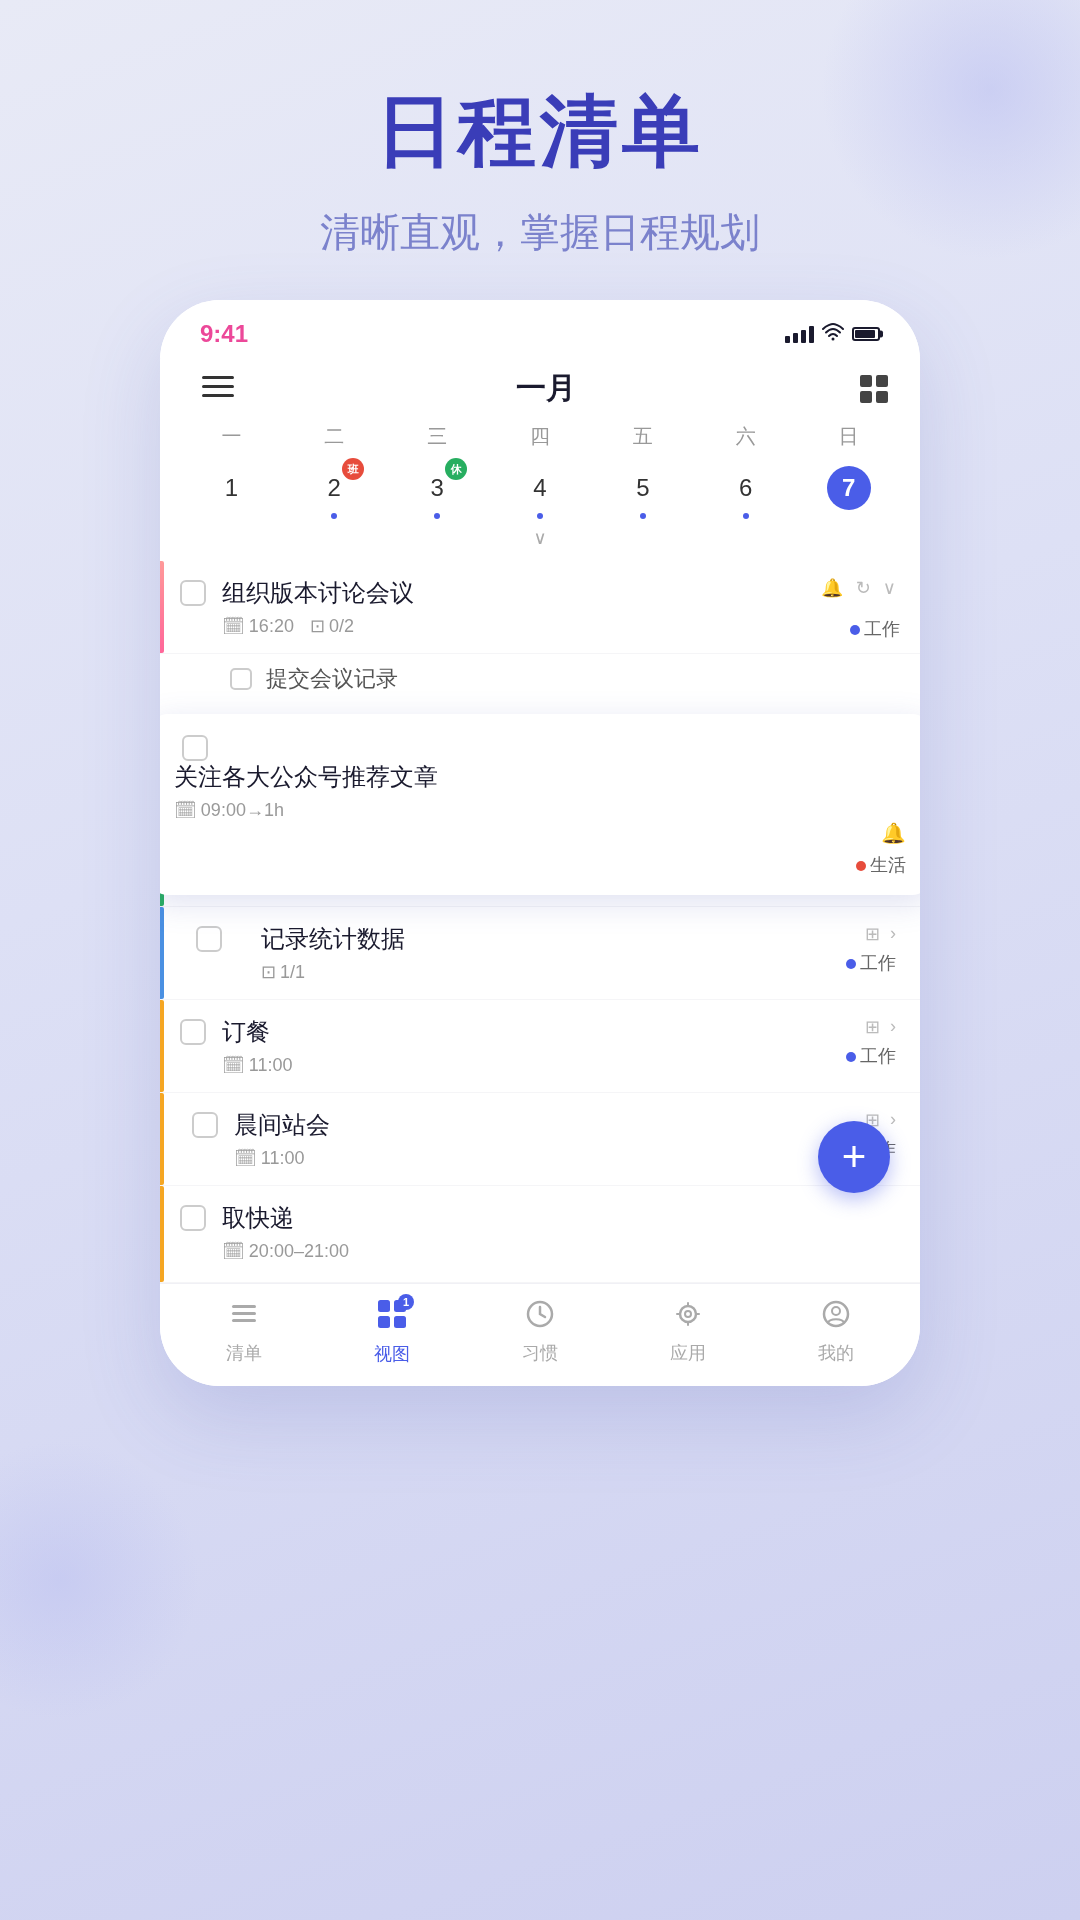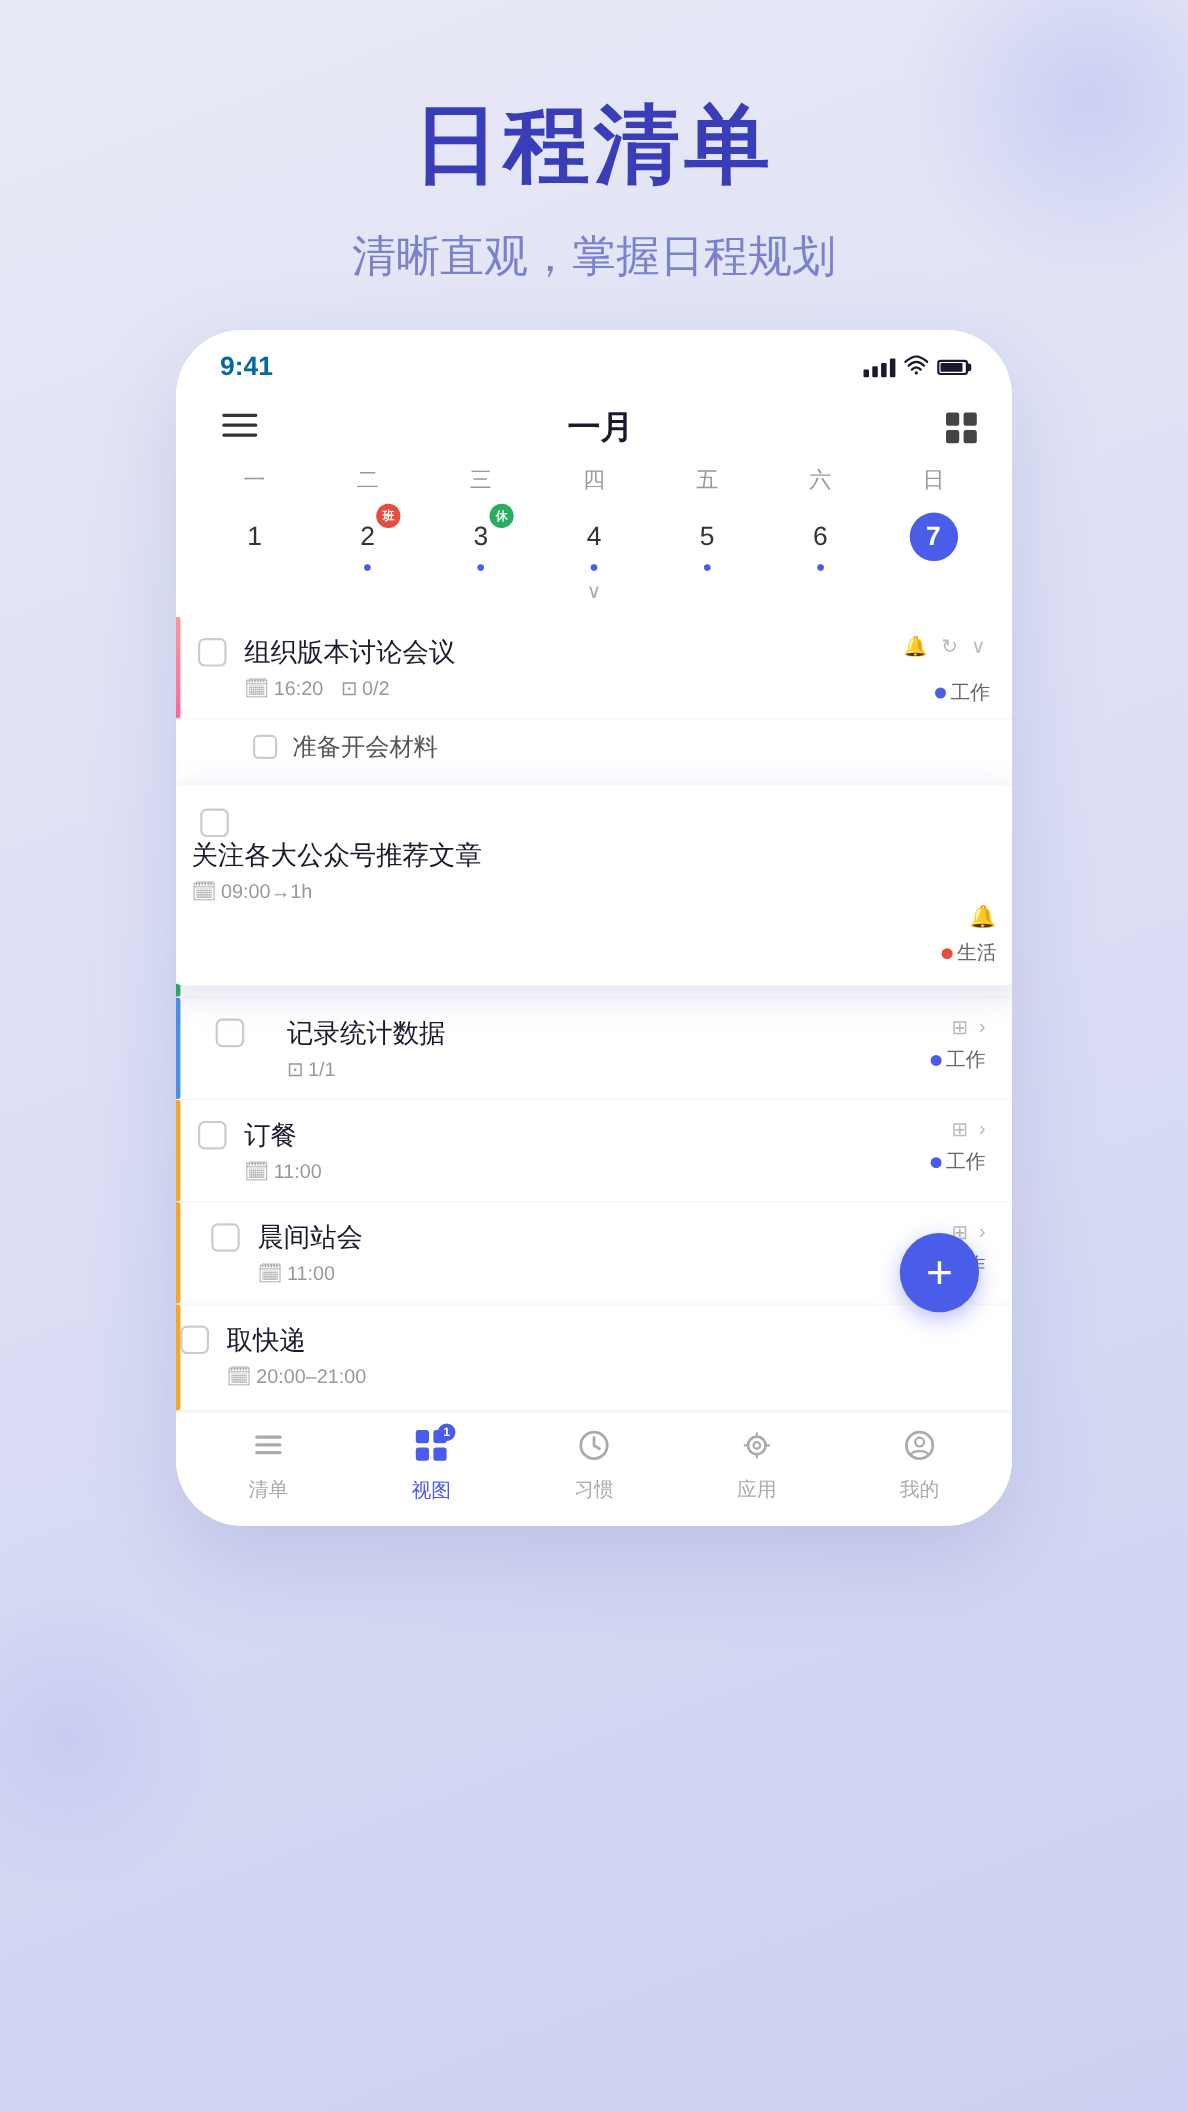--- a/index.html
+++ b/index.html
@@ -68,21 +68,21 @@
     .status-bar {
       display: flex;
       justify-content: space-between;
       align-items: center;
       padding: 20px 40px 10px;
       background: white;
     }
     .status-time {
       font-size: 24px;
       font-weight: 600;
-      color: #0369a1;
+      color: #ec4899;
     }
     .status-icons {
       display: flex;
       align-items: center;
       gap: 8px;
     }
     .signal-bars {
       display: flex;
       align-items: flex-end;
       gap: 3px;
@@ -521,21 +521,21 @@
           <span style="font-size:18px;color:#bbb;">∨</span>
         </div>
         <div style="position:absolute;right:20px;bottom:12px;">
           <span class="tag-dot dot-blue"></span>
           <span style="font-size:18px;color:#666;"> 工作</span>
         </div>
       </div>
 
       <div class="subtask-item" style="background:white;padding-left:70px;">
         <div class="subtask-checkbox"></div>
-        <span class="subtask-title">准备开会材料</span>
+        <span class="subtask-title">提交会议记录</span>
       </div>
 
 
       <div style="position:relative; height:110px;">
         <div class="floating-card" style="top:10px;left:-10px;right:-10px;">
 
           <div class="task-checkbox" style="margin-left:8px;"></div>
           <div class="task-content">
             <div class="task-title">关注各大公众号推荐文章</div>
             <div class="task-meta">
@@ -645,21 +645,21 @@
             <span style="font-size:18px;color:#bbb;">⊞</span>
             <span style="font-size:18px;color:#bbb;">›</span>
           </div>
           <div>
             <span class="tag-dot dot-blue"></span>
             <span style="font-size:18px;color:#666;"> 工作</span>
           </div>
         </div>
       </div>
 
-      <div class="task-item" style="padding-left:4px;padding-bottom:20px;">
+      <div class="task-item" style="padding-left:20px;padding-bottom:20px;">
         <div class="task-left-bar bar-yellow"></div>
         <div class="task-checkbox"></div>
         <div class="task-content">
           <div class="task-title">取快递</div>
           <div class="task-meta">
             <span class="task-meta-item">
               <span>🗓</span>
               <span>20:00–21:00</span>
             </span>
           </div>

